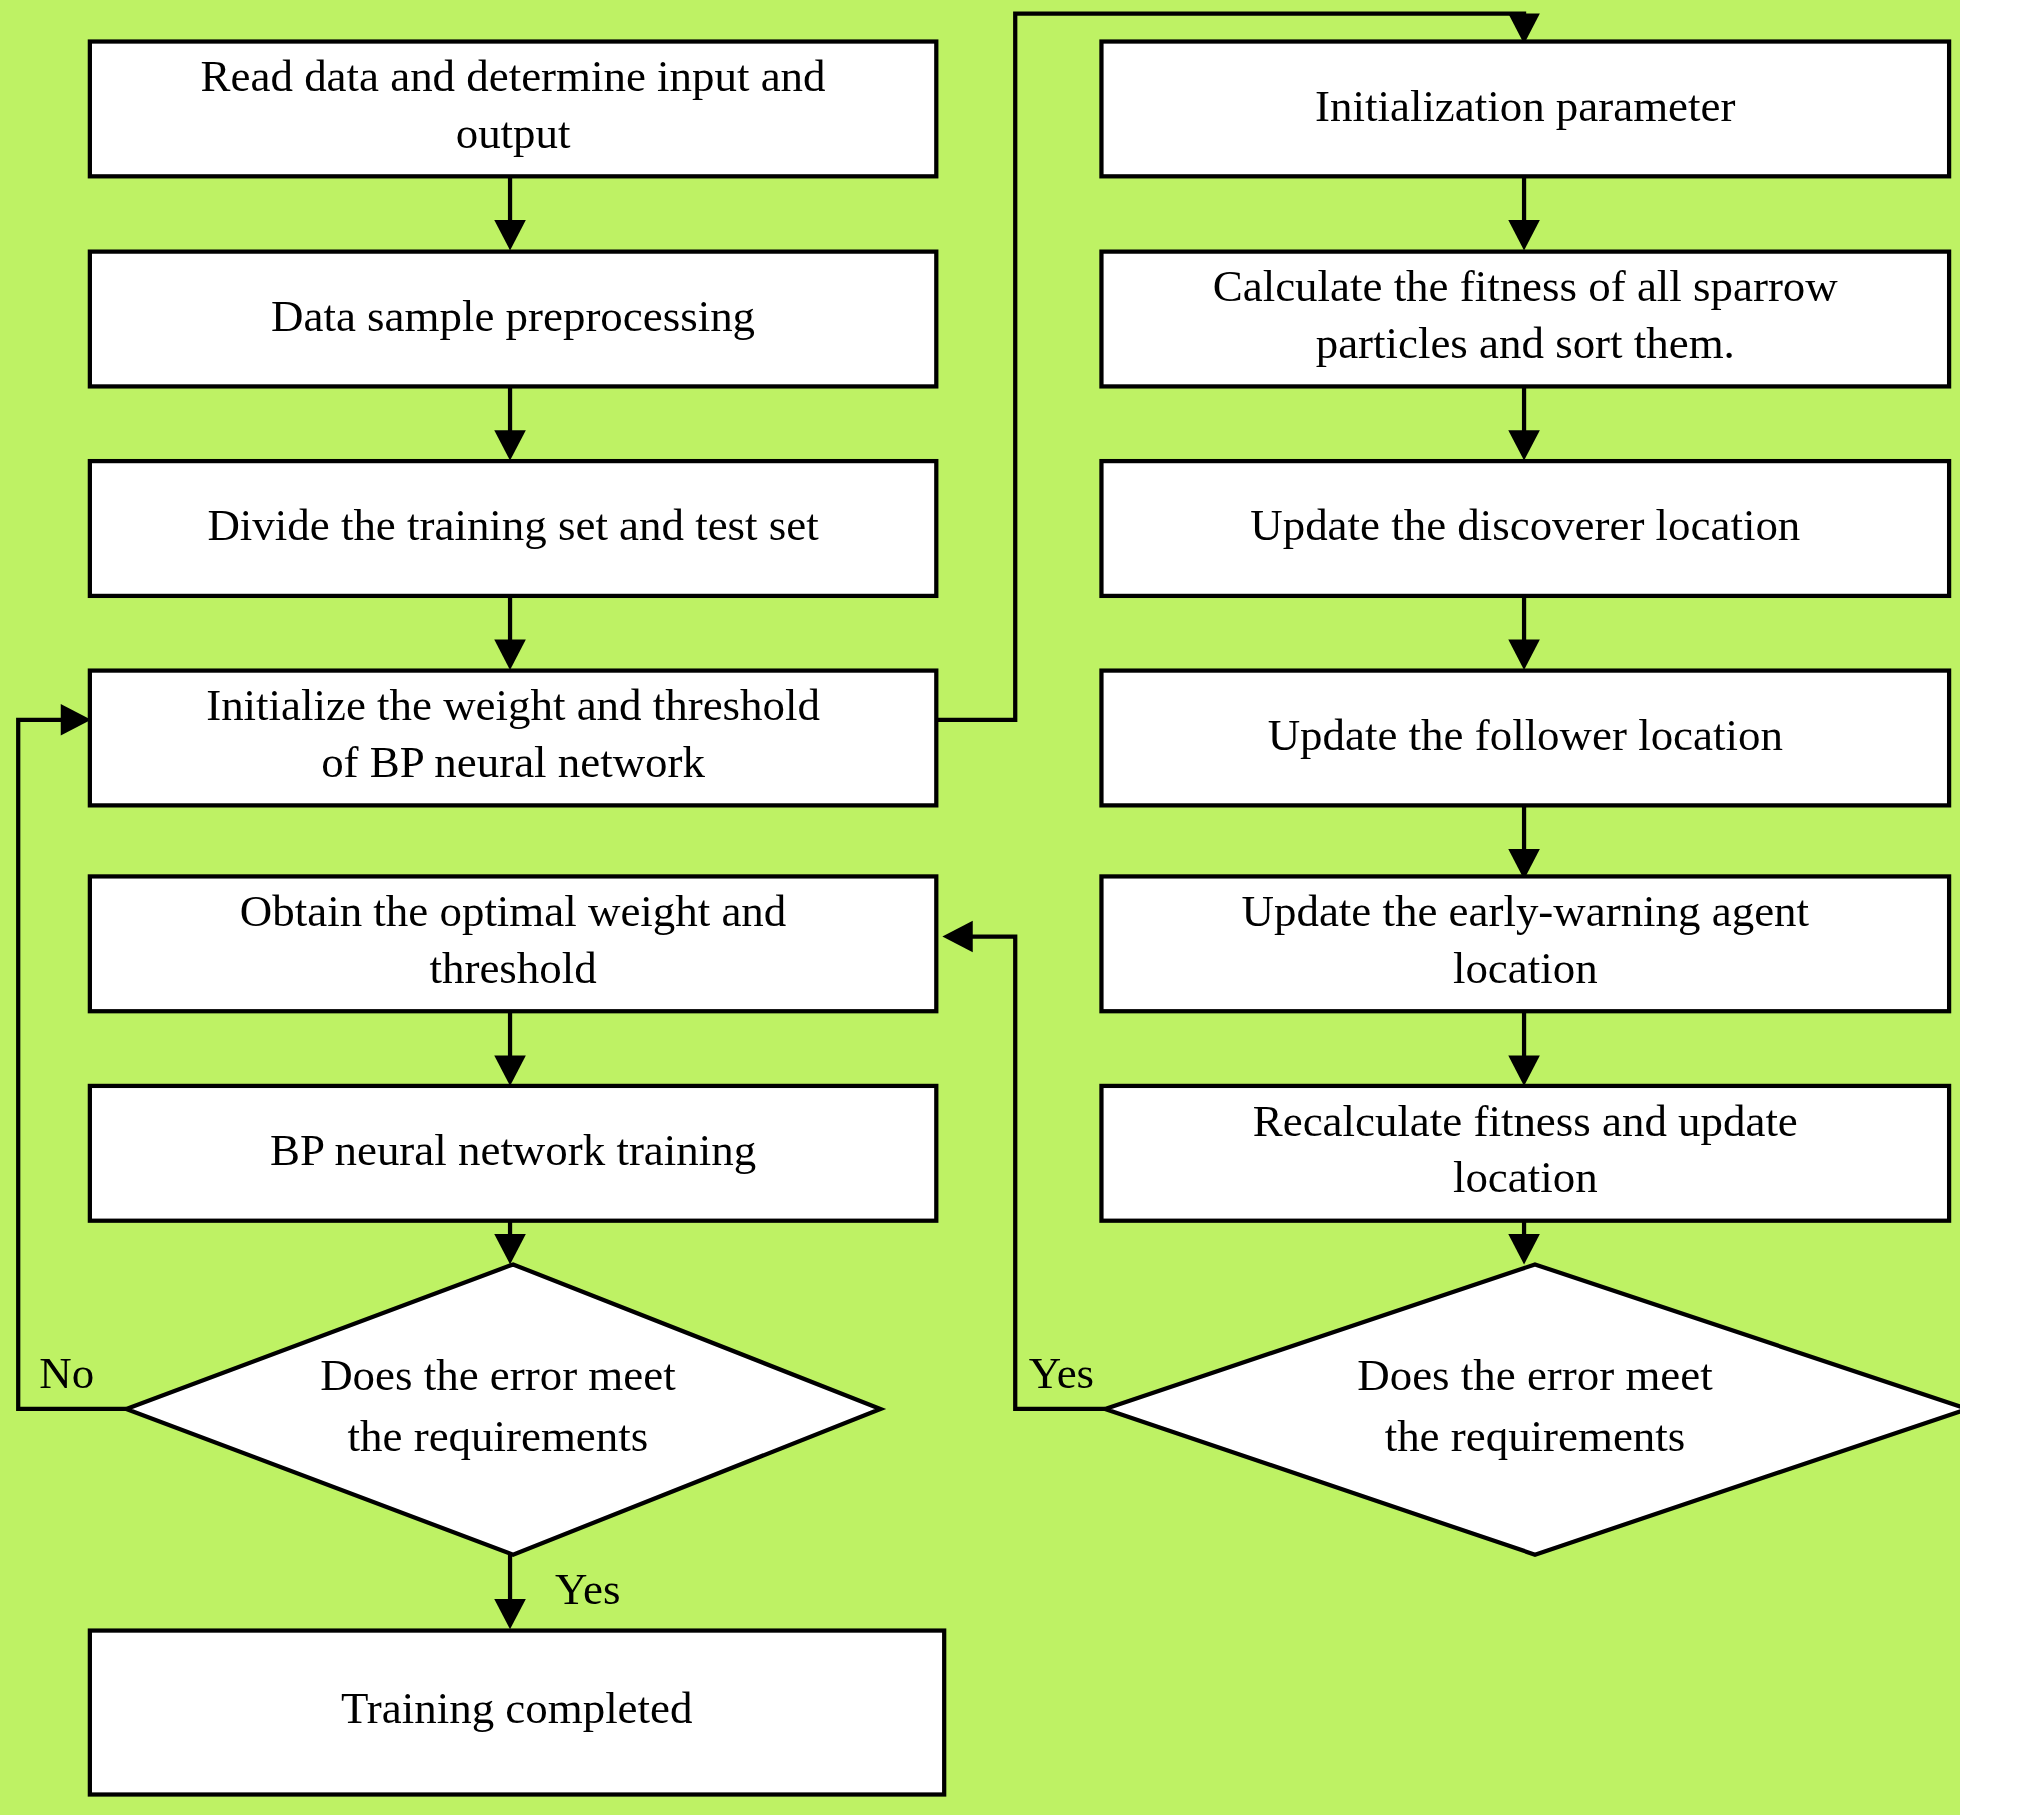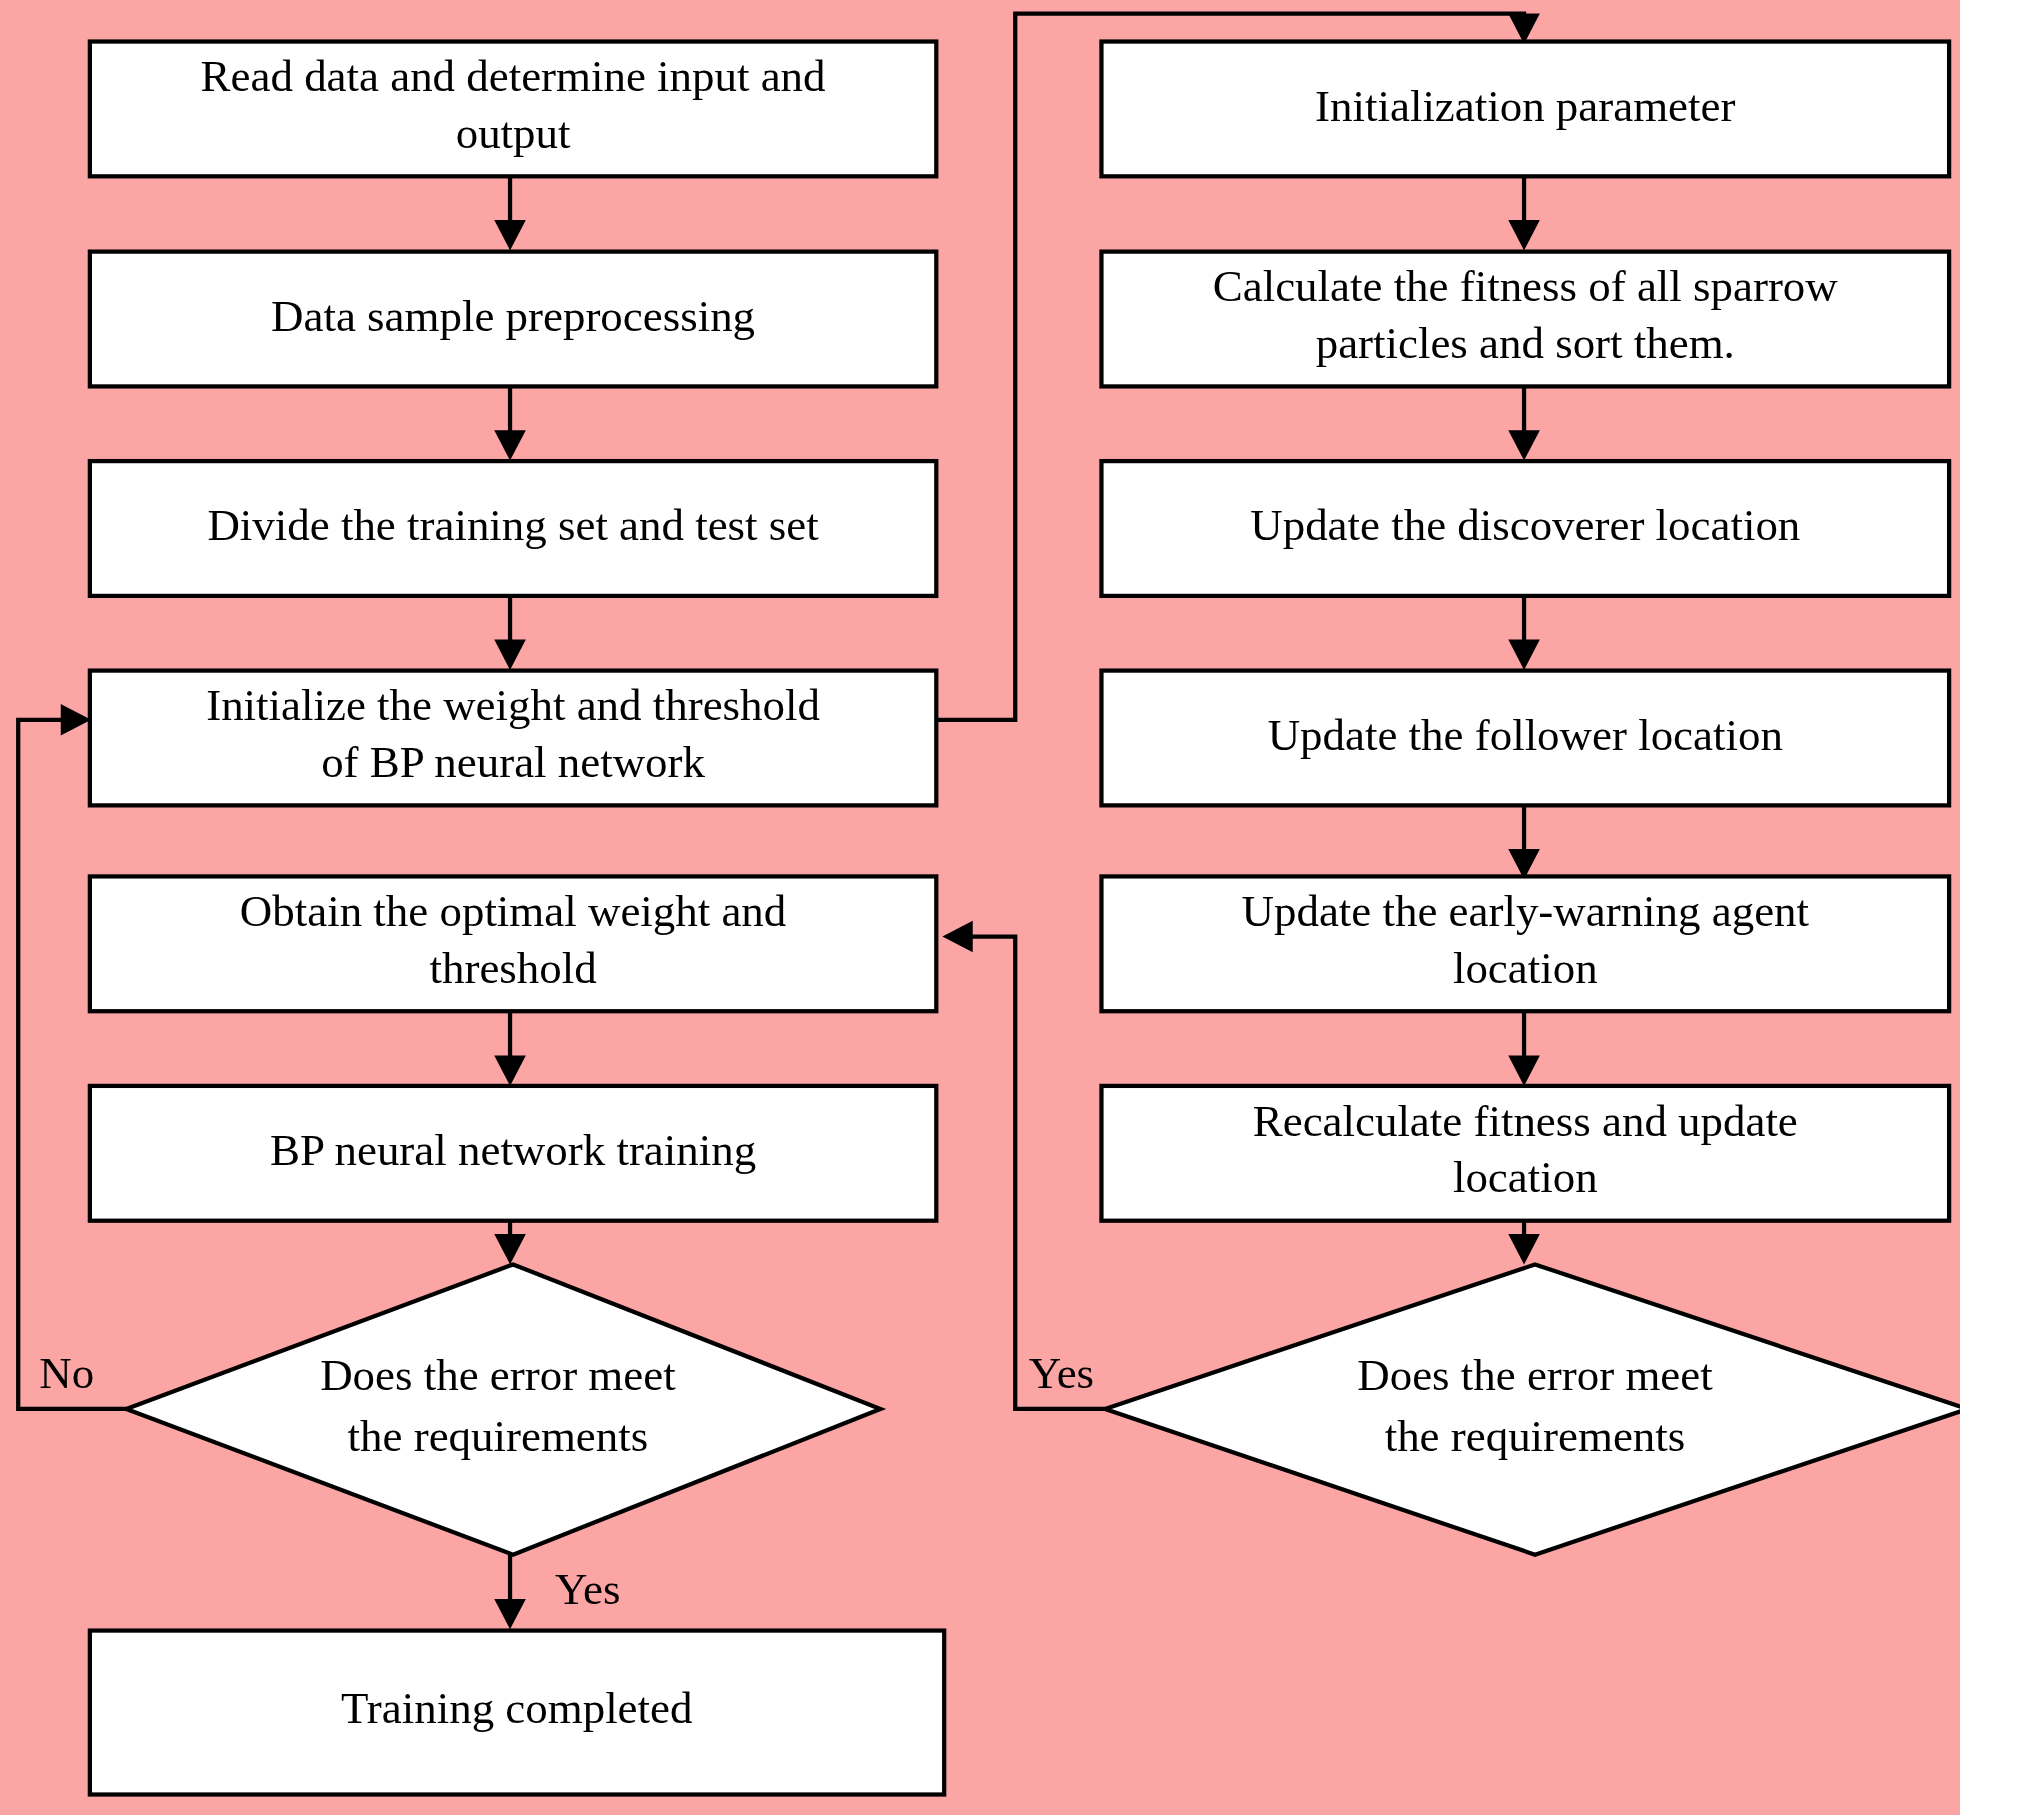--- a/index.html
+++ b/index.html
@@ -4,21 +4,21 @@
 <style>
   html, body {
     margin: 0;
     padding: 0;
     background: #ffffff;
   }
   #stage {
     position: relative;
     width: 1960px;
     height: 1816px;
-    background: #fca5a5;
+    background: #bef264;
     overflow: hidden;
   }
   svg.flow {
     position: absolute;
     top: 0;
     left: 0;
     width: 2025px;
     height: 1816px;
   }
   .node-rect {

